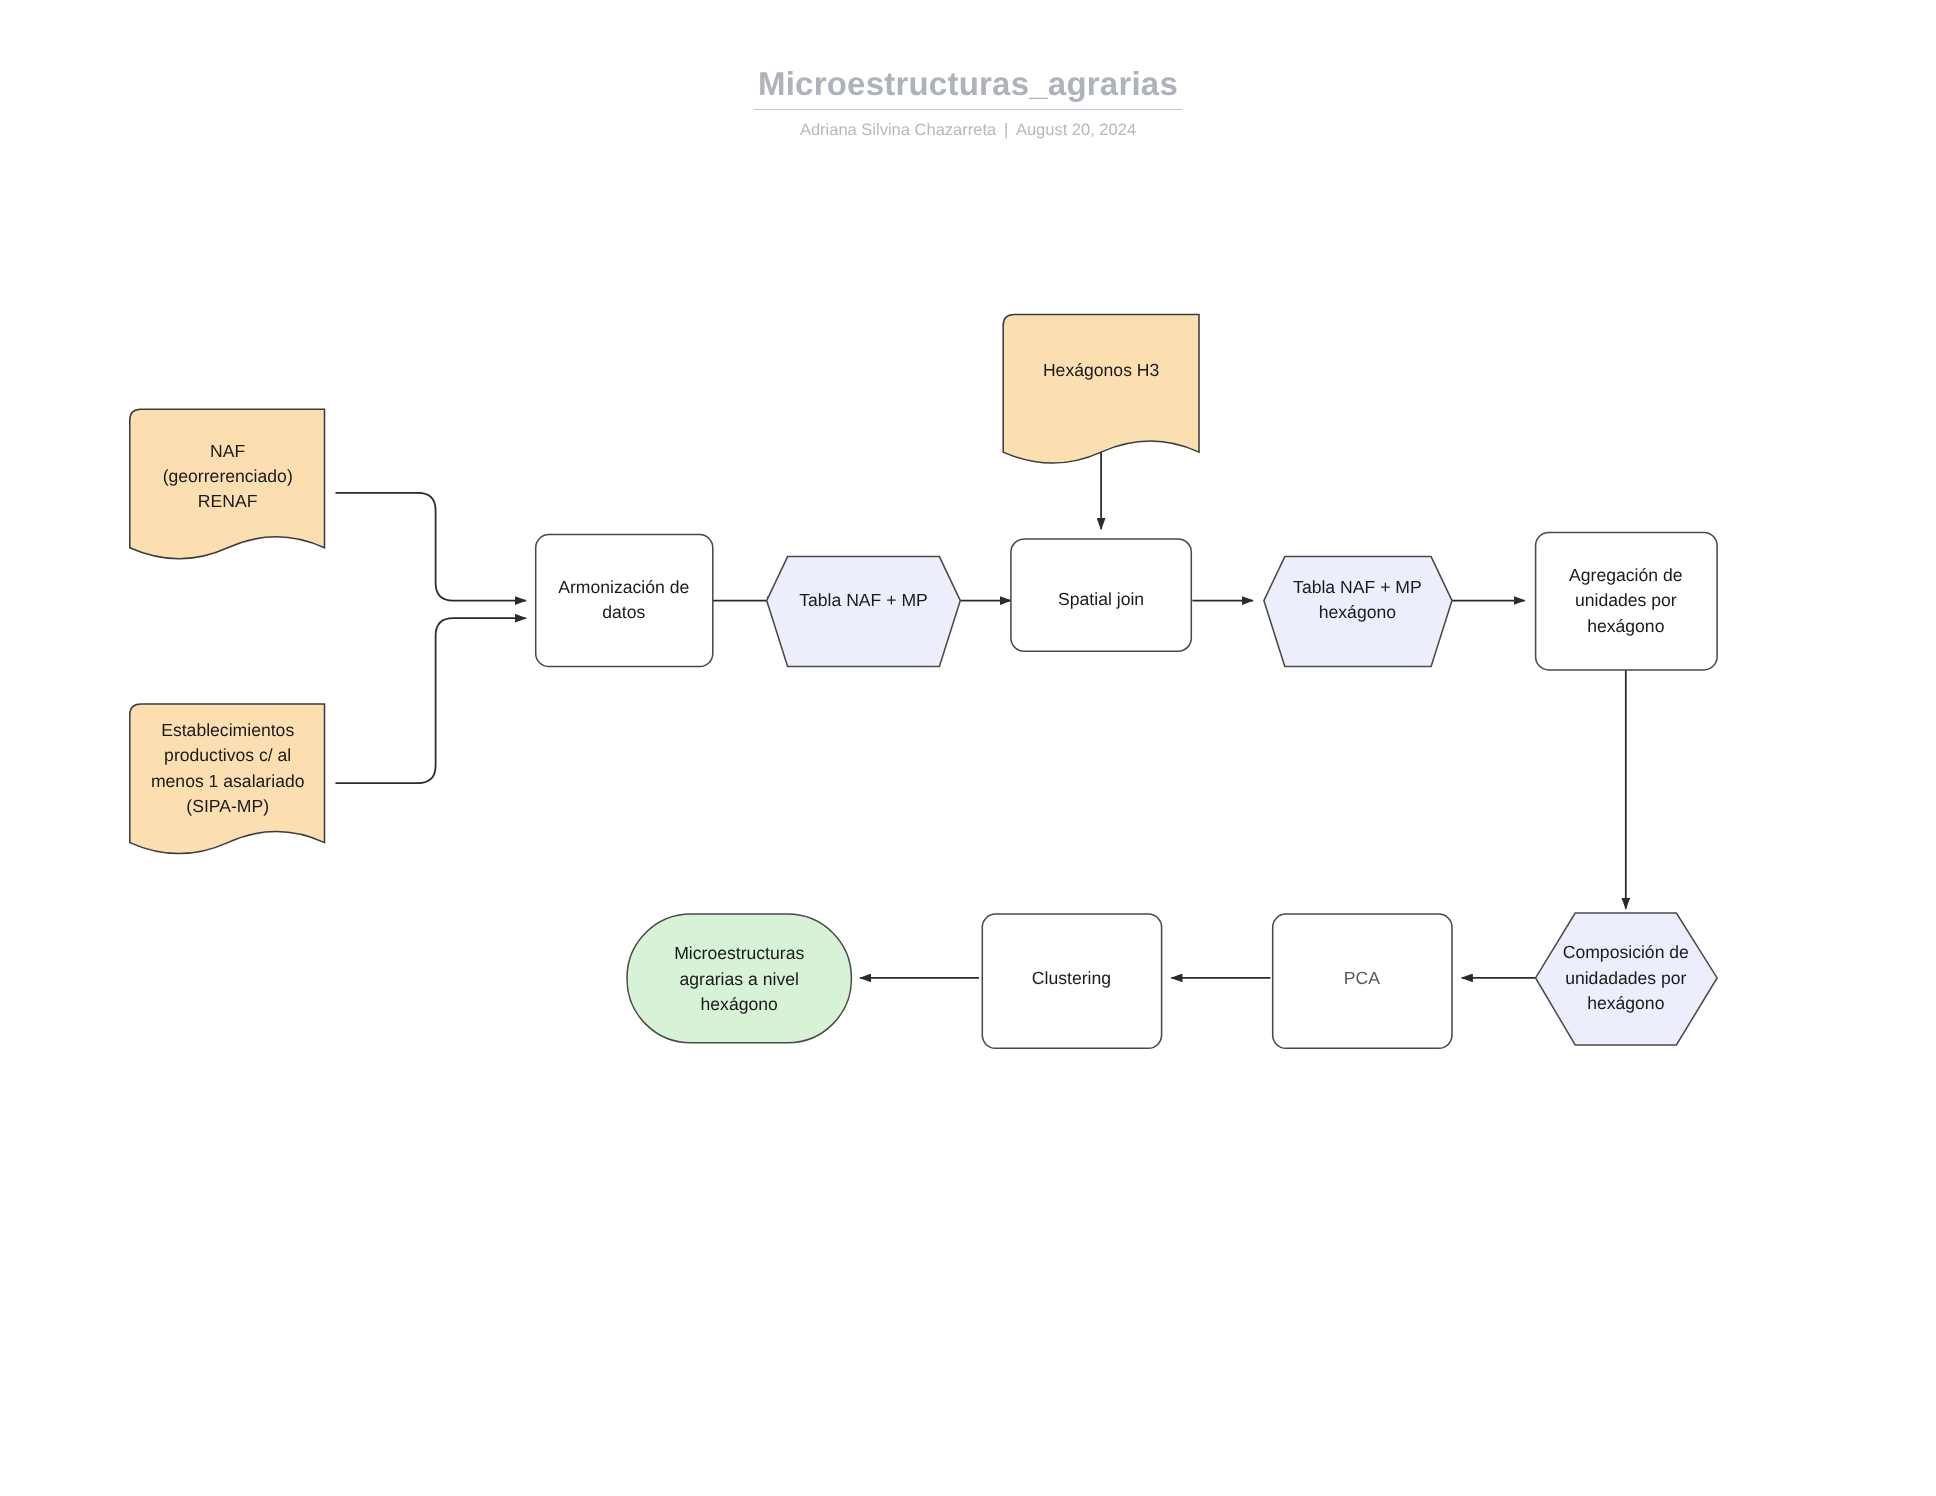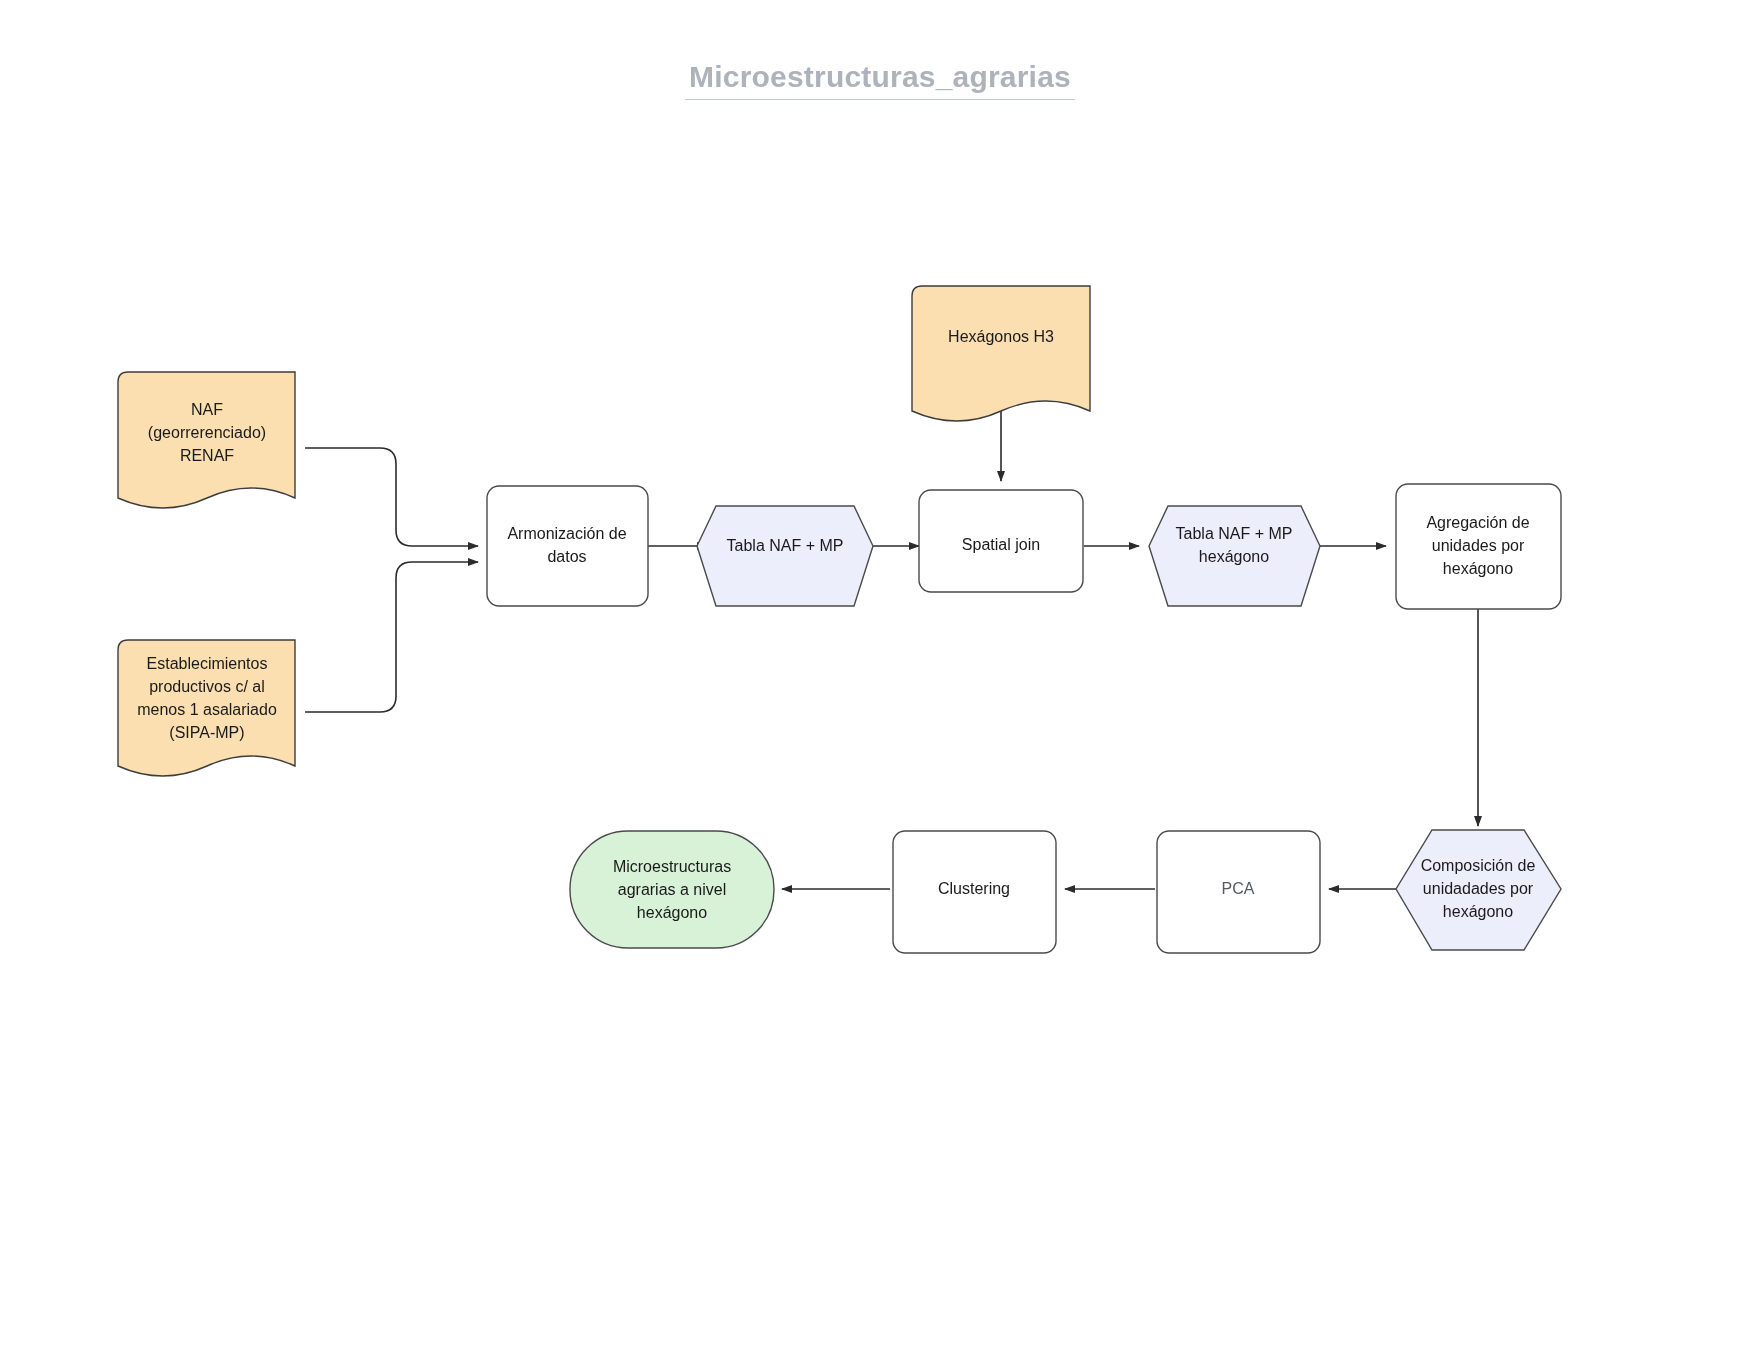--- a/index.html
+++ b/index.html
@@ -82,20 +82,23 @@
     stroke-width: 1.4px;
   }
 </style>
 </head>
 <body>
 
 <div id="canvas">
 
   <div class="header">
     <div class="doc-title">Microestructuras_agrarias</div>
+    <div class="doc-subtitle">
+      <span>Adriana Silvina Chazarreta</span><span class="sep">|</span><span>August 20, 2024</span>
+    </div>
   </div>
 
   <svg id="diagram" viewBox="0 0 1760 1360">
     <defs>
       <marker id="arrow" markerWidth="11" markerHeight="8" refX="10" refY="4" orient="auto" markerUnits="userSpaceOnUse">
         <path d="M0,0 L11,4 L0,8 z" fill="#2b2b2b"></path>
       </marker>
     </defs>
 
     <g>

